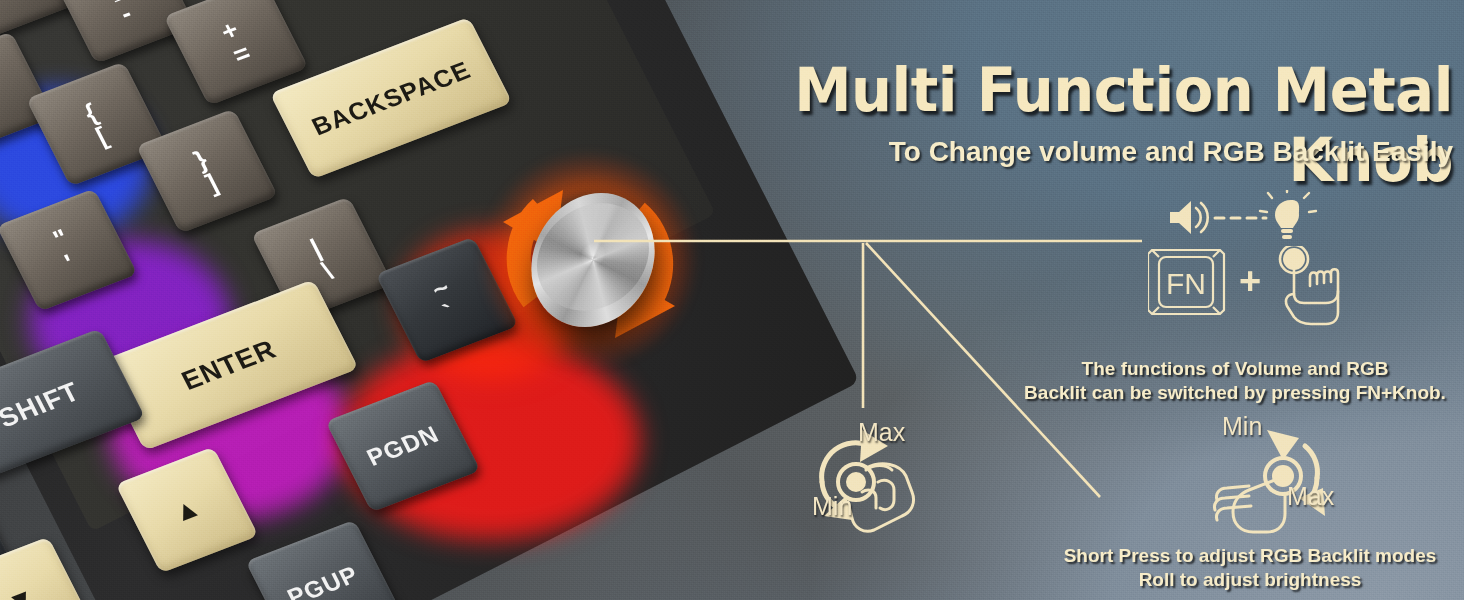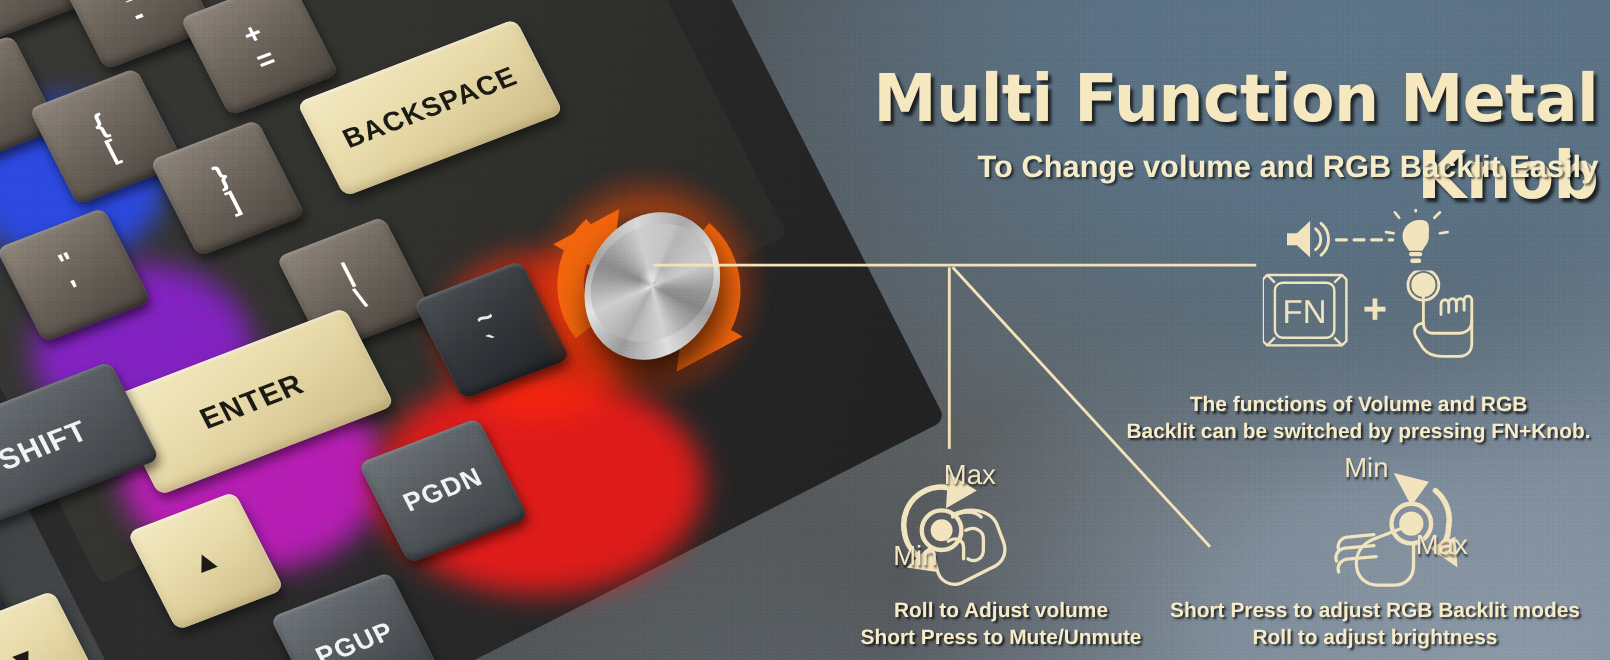--- a/index.html
+++ b/index.html
@@ -272,22 +272,20 @@
     <g fill="none" stroke="#f2e4bd" stroke-width="3" stroke-linejoin="round" stroke-linecap="round">
       <path d="M 66 48 C 82 40 100 44 106 56 L 112 72 C 116 82 112 92 102 96 L 74 110
                C 64 114 54 108 52 98 L 48 82"></path>
       <path d="M 66 50 C 74 44 86 44 92 50"></path>
       <path d="M 78 62 C 86 58 94 62 94 70 L 94 80 C 94 88 86 92 80 88"></path>
       <path d="M 62 72 C 68 68 76 70 76 78 L 76 88"></path>
     </g>
   </svg>
   <div class="minmax" style="left:858px;top:418px;">Max</div>
   <div class="minmax" style="left:812px;top:492px;">Min</div>
-  <div class="cap" style="left:720px;top:544px;width:380px;">Roll to Adjust volume
-Short Press to Mute/Unmute</div>
 
   <svg width="170" height="120" style="position:absolute;left:1205px;top:418px;">
     <g fill="none" stroke="#f2e4bd" stroke-width="5" stroke-linecap="round">
       <path d="M 100 28 A 34 34 0 0 1 112 60"></path>
       <path d="M 112 60 A 34 34 0 0 1 102 84"></path>
     </g>
     <polygon points="62,12 94,20 78,42" fill="#f2e4bd"></polygon>
     <polygon points="120,98 94,80 118,70" fill="#f2e4bd"></polygon>
     <circle cx="78" cy="58" r="18" fill="none" stroke="#f2e4bd" stroke-width="4"></circle>
     <circle cx="78" cy="58" r="11" fill="#f2e4bd"></circle>

